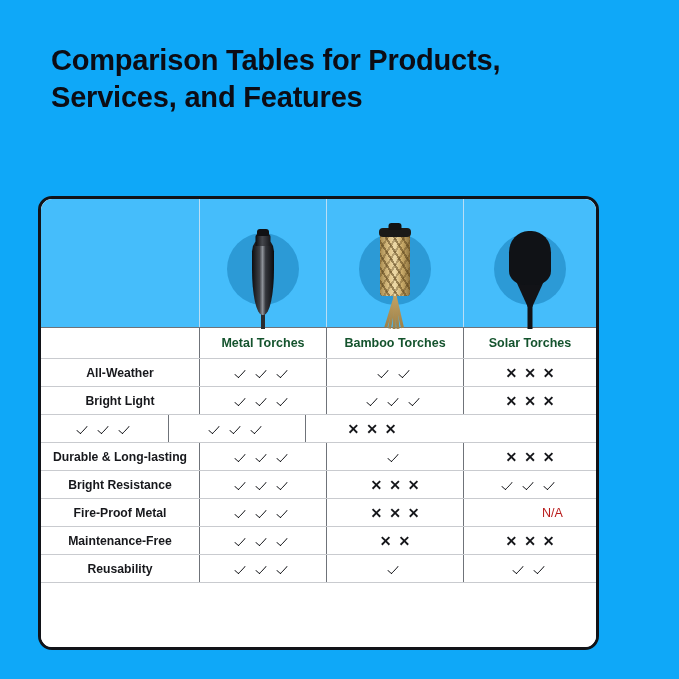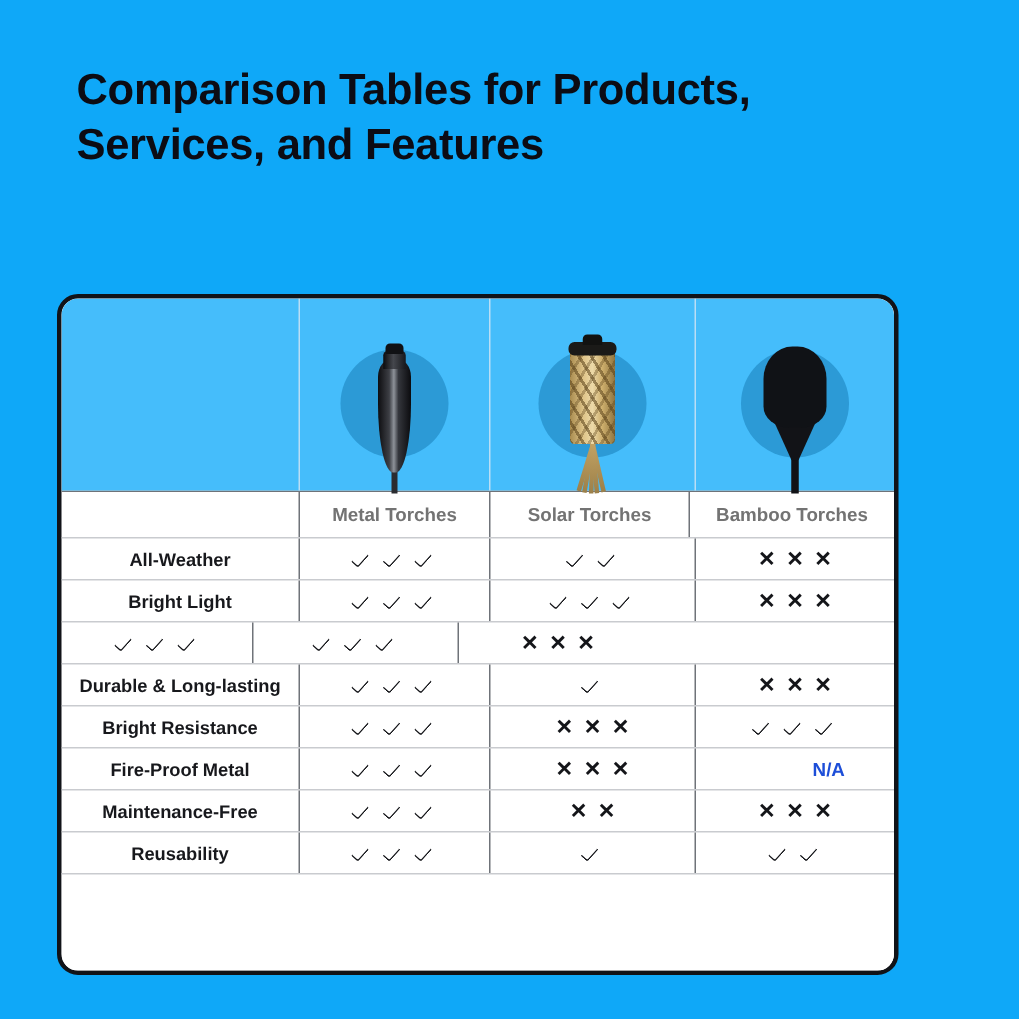--- a/index.html
+++ b/index.html
@@ -182,21 +182,21 @@
   
   .names-row {
     display: flex;
     flex: none;
     height: 30px;
     border-top: 1px solid #6f7379;
   }
   .names-row .cell {
     box-sizing: border-box;
     display: flex; align-items: center; justify-content: center;
-    font-size: 12.5px; font-weight: bold; color: #737373;
+    font-size: 12.5px; font-weight: bold; color: #14532d;
   }
   .names-row .cell + .cell { border-left: 1px solid #6f7379; }
 
   .body-rows { flex: none; }
   .row {
     display: flex;
     height: 27px;
     border-top: 1px solid #c9cbcf;
   }
   .row .cell {
@@ -221,21 +221,21 @@
     border: solid #141519;
     border-width: 0 1.9px 1.9px 0;
     transform: rotate(42deg);
     border-radius: 0 0 2px 0;
   }
   .cross {
     display: inline-block;
     font-size: 14px; font-weight: bold; color: #141519;
     line-height: 1; transform: translateY(-0.5px);
   }
-  .na { font-size: 12.5px; font-weight: bold; color: #1d4ed8; margin-left: 45px; }
+  .na { font-size: 12.5px; font-weight: normal; color: #b91c1c; margin-left: 45px; }
 
   .footer-strip { flex: 1 1 auto; border-top: 1px solid #c9cbcf; background: #fff; }
 </style>
 </head>
 <body>
 
 <div class="page">
 
   <div class="page-title">Comparison Tables for Products,
 Services, and Features</div>
@@ -279,22 +279,22 @@
             <span class="solar-pole"></span>
             <span class="solar-cone"></span>
             <span class="solar-head"></span>
           </span>
         </div>
       </div>
 
       <div class="names-row">
         <div class="cell c0"></div>
         <div class="cell c1">Metal Torches</div>
+        <div class="cell c2">Bamboo Torches</div>
         <div class="cell c3">Solar Torches</div>
-        <div class="cell c2">Bamboo Torches</div>
       </div>
 
       <div class="body-rows" id="body-rows">
           <div class="row">
             <div class="cell c0 label">All-Weather</div>
             <div class="cell c1">
               <span class="marks">
                 <span class="tick"></span>
                 <span class="tick"></span>
                 <span class="tick"></span>

